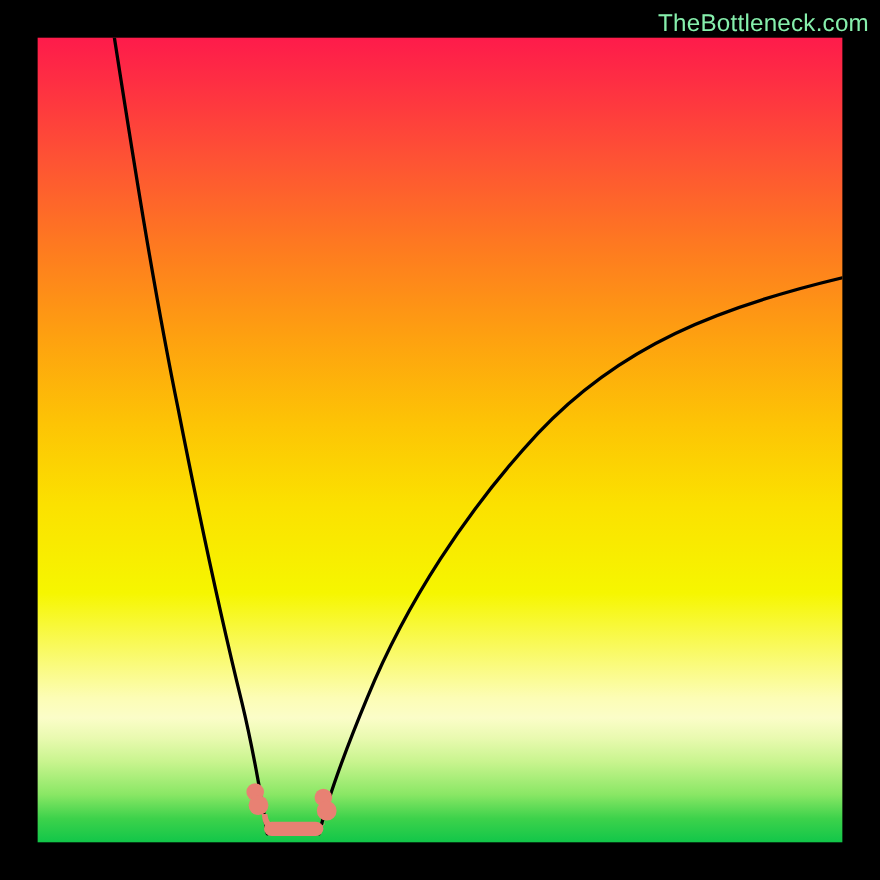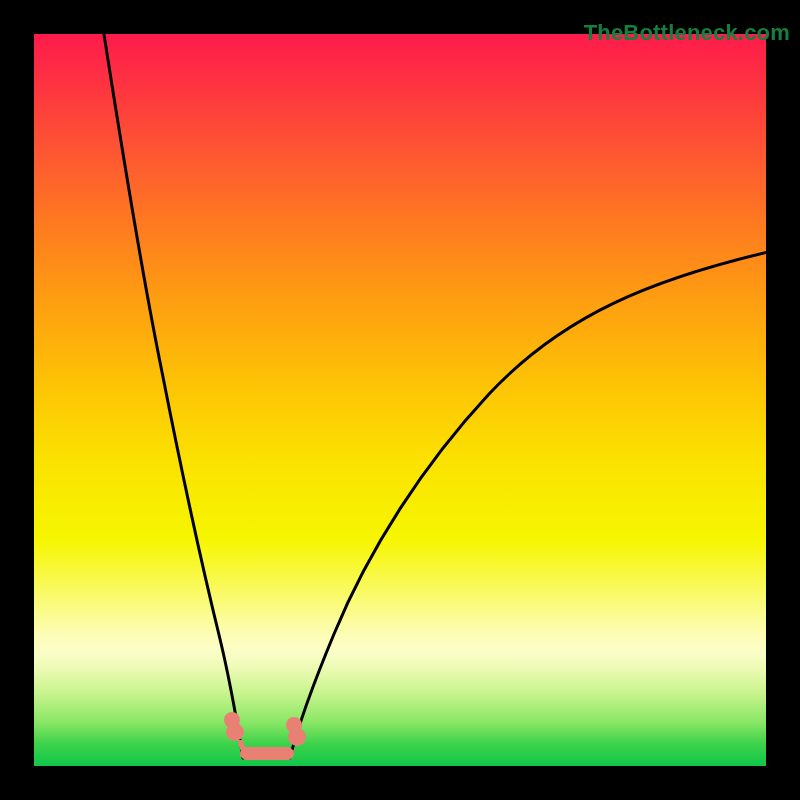--- a/index.html
+++ b/index.html
@@ -12,25 +12,25 @@
     font-family: Arial, Helvetica, sans-serif;
   }
   .container {
     position: relative;
     width: 800px;
     height: 800px;
     background: #000;
   }
   .watermark {
     position: absolute;
-    top: 20px;
+    top: 8px;
     right: 10px;
-    color: #15803d;
+    color: #86efac;
     font-size: 22px;
-    font-weight: 700;
+    font-weight: 400;
     letter-spacing: 0.2px;
     z-index: 20;
   }
   .plot-area {
     position: absolute;
     left: 34px;
     top: 34px;
     width: 732px;
     height: 732px;
     overflow: hidden;

